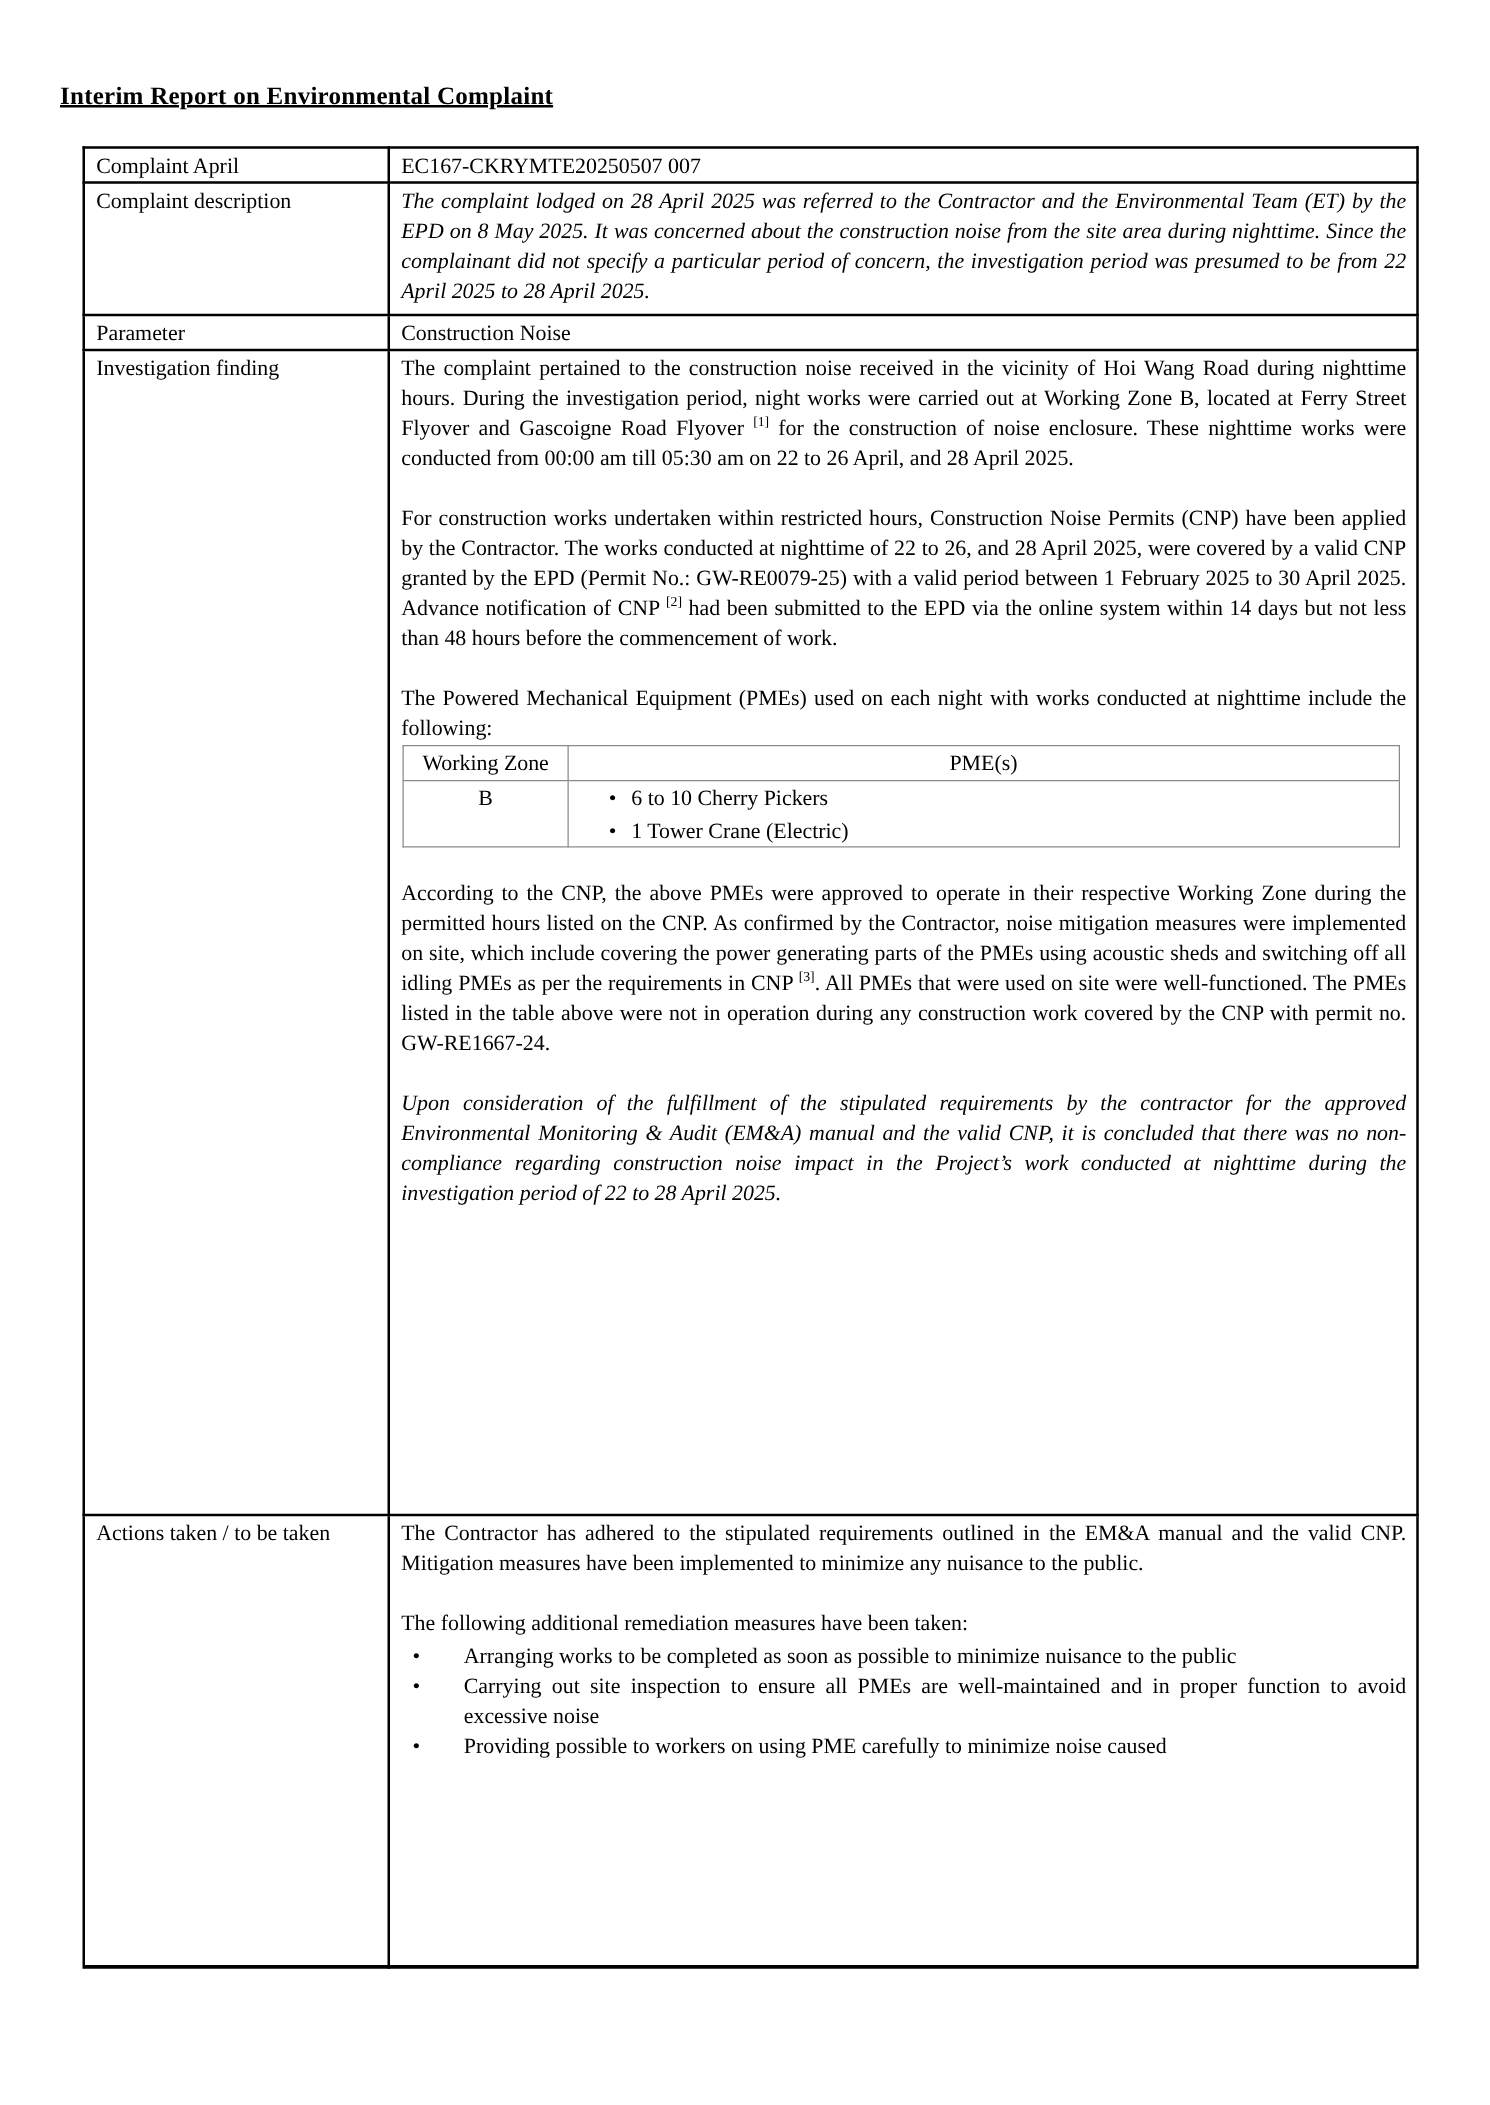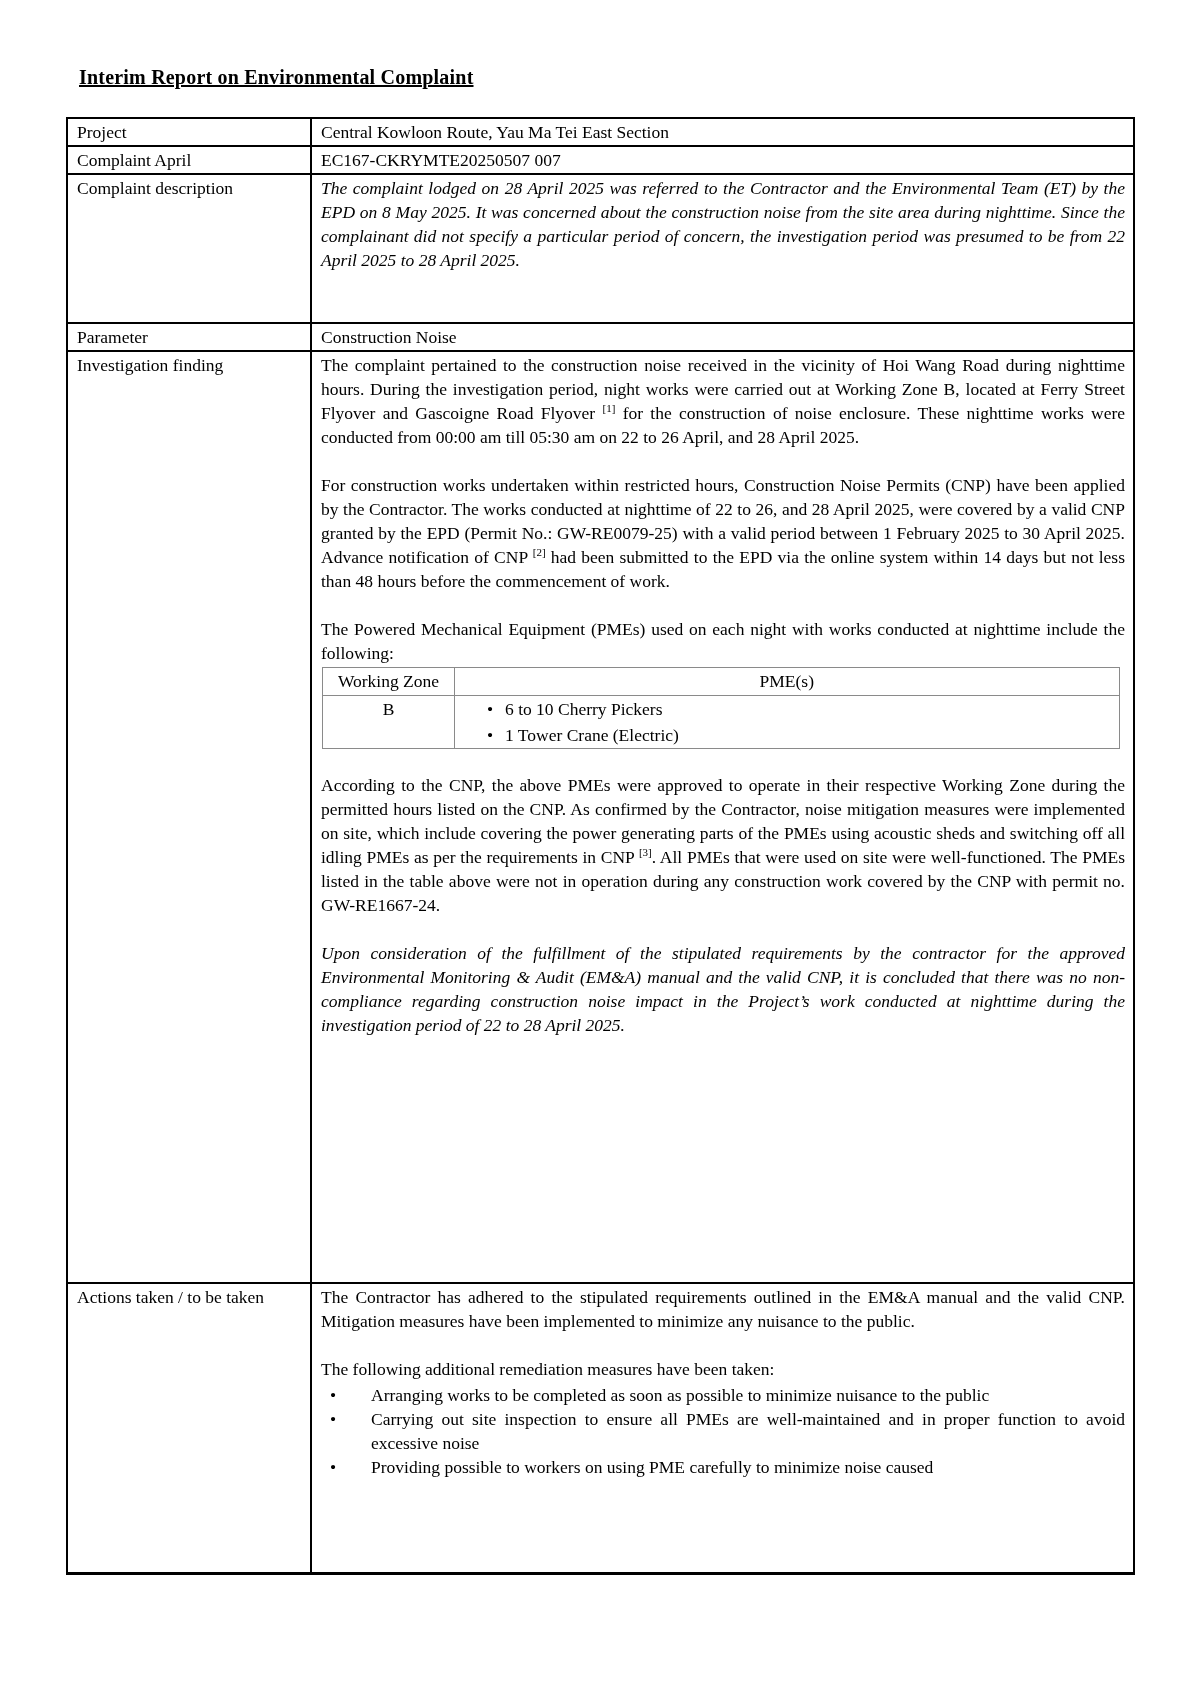--- a/index.html
+++ b/index.html
@@ -6,21 +6,21 @@
   html, body { background: #ffffff; }
   body {
     width: 1192px; height: 1684px;
     font-family: "Liberation Serif", "DejaVu Serif", serif;
     color: #000;
     position: relative;
   }
   .page { position: absolute; inset: 0; background: #fff; }
 
   .doc-title {
-    position: absolute; left: 79px; top: 66px;
+    position: absolute; left: 48px; top: 66px;
     font-size: 20px; font-weight: bold;
     text-decoration: underline;
     letter-spacing: 0.2px;
   }
 
   table.report {
     position: absolute; left: 66px; top: 117px;
     width: 1069px; height: 1458px;
     border-collapse: collapse; table-layout: fixed;
     border: 2px solid #000;
@@ -28,21 +28,21 @@
   }
   table.report td {
     border: 2px solid #000;
     vertical-align: top;
     font-size: 17.5px; line-height: 24px;
     padding: 1px 8px 1px 9px;
   }
   td.lbl { width: 244px; padding-left: 12px; }
   tr.r1 { height: 25px; }
   tr.r2 { height: 24px; }
-  tr.r3 { height: 149px; }
+  tr.r3 { height: 106px; }
   tr.r4 { height: 24px; }
   tr.r5 { height: 932px; }
 
   .para { margin: 0 0 24px 0; text-align: justify; }
   .para.tight { margin-bottom: 2px; }
   .para.last { margin-bottom: 0; font-style: italic; }
   sup { font-size: 11px; line-height: 0; vertical-align: super; }
 
   table.pme {
     width: 99.2%;
@@ -66,24 +66,20 @@
 </style>
 </head>
 <body>
 
 <div class="page">
 
   <div class="doc-title">Interim Report on Environmental Complaint</div>
 
   <table class="report">
     <tbody>
-        <tr class="r1">
-      <td class="lbl">Project</td>
-      <td>Central Kowloon Route, Yau Ma Tei East Section</td>
-    </tr>
     <tr class="r2">
       <td class="lbl">Complaint April</td>
       <td>EC167-CKRYMTE20250507 007</td>
     </tr>
     <tr class="r3">
       <td class="lbl">Complaint description</td>
       <td>
         <div class="para last">The complaint lodged on 28 April 2025 was referred to the Contractor and the Environmental Team (ET) by the EPD on 8 May 2025. It was concerned about the construction noise from the site area during nighttime. Since the complainant did not specify a particular period of concern, the investigation period was presumed to be from 22 April 2025 to 28 April 2025.</div>
       </td>
     </tr>

